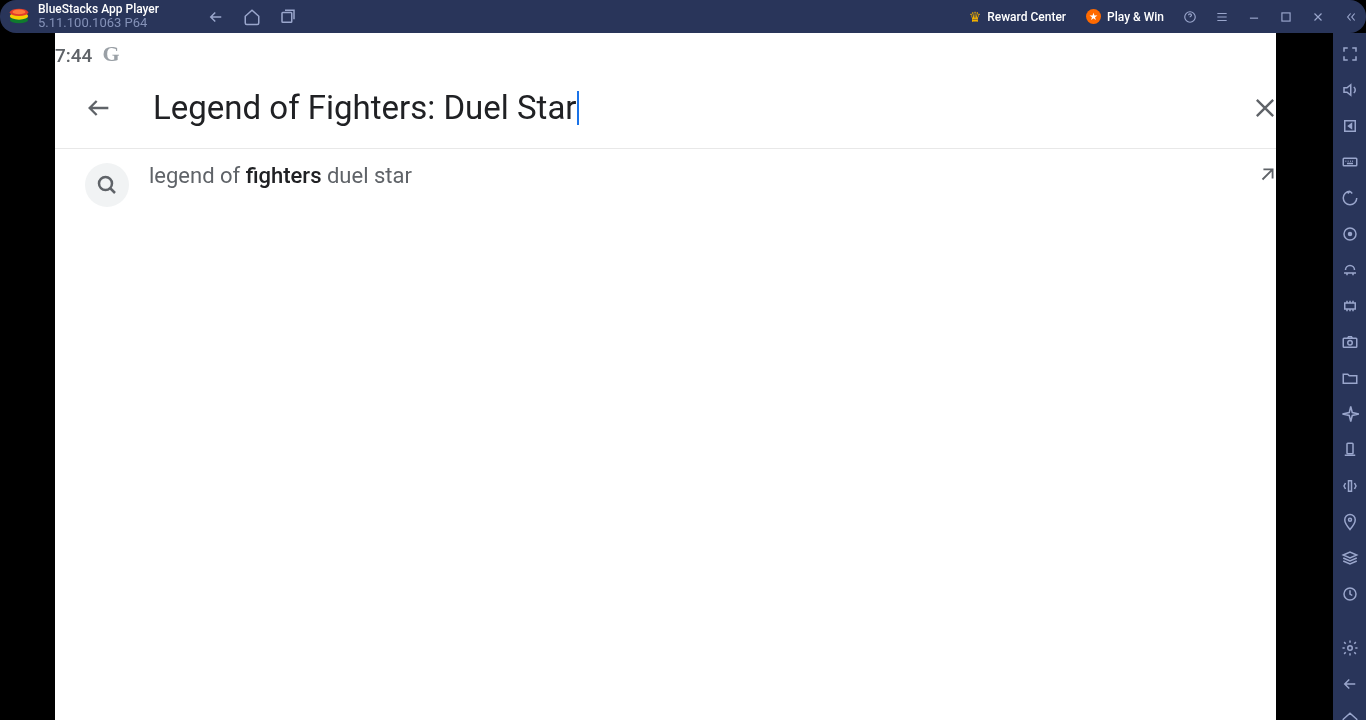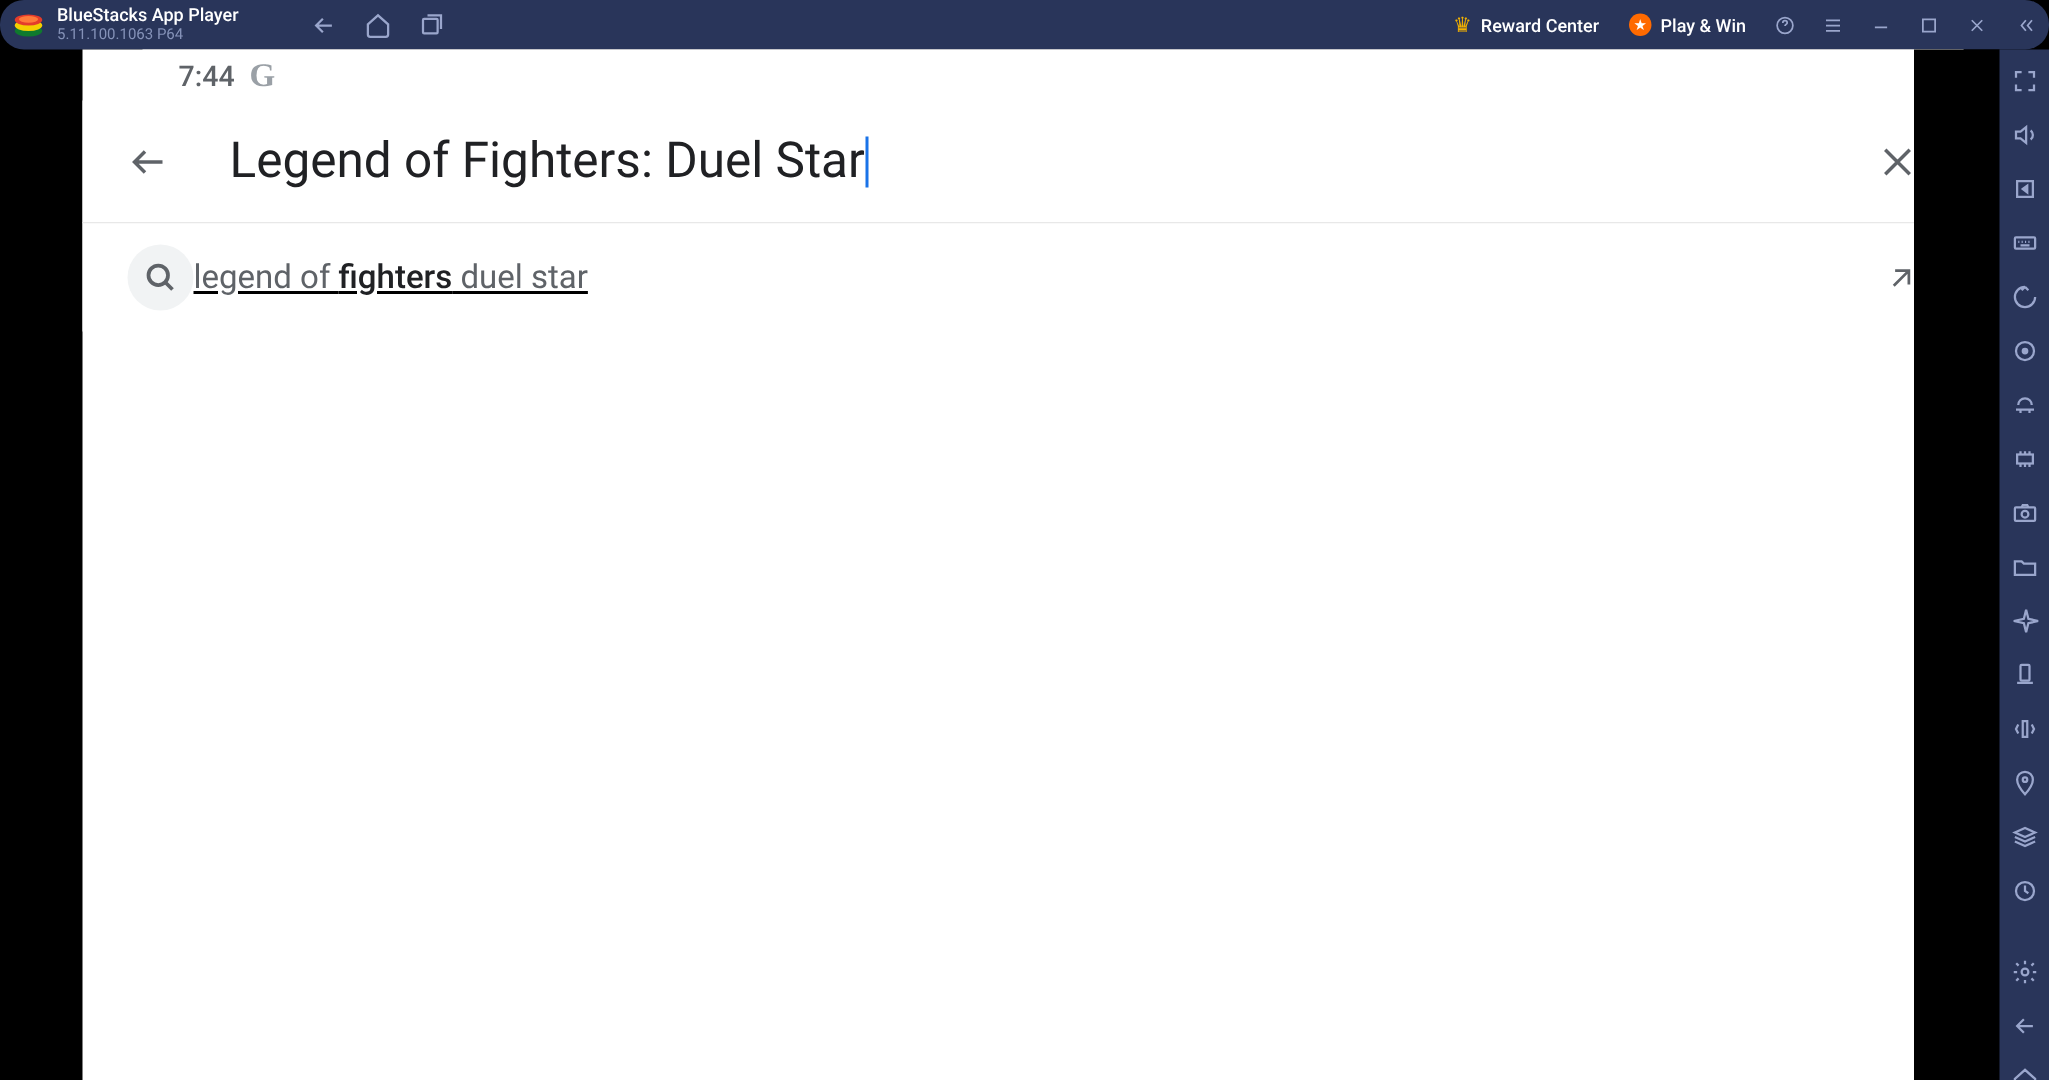--- a/index.html
+++ b/index.html
@@ -33,21 +33,21 @@
   }
   .logo {
     width: 22px;
     height: 22px;
     margin-right: 8px;
     position: relative;
   }
   .logo svg { width: 100%; height: 100%; }
   .title-text { display: flex; flex-direction: column; line-height: 1.1; }
   .title-app { color: #fff; font-size: 12px; font-weight: 500; }
-  .title-ver { color: #8592b8; font-size: 10px; }
+  .title-ver { color: #8592b8; font-size: 13px; }
   .nav-btns { display: flex; gap: 18px; margin-left: 48px; align-items: center; }
   .nav-btn { width: 18px; height: 18px; color: #9aa6cc; cursor: pointer; display:flex; align-items:center; justify-content:center; }
   .nav-btn svg { width: 18px; height: 18px; }
 
   .title-right { position: absolute; right: 0; display: flex; align-items: center; height: 100%; }
   .reward-btn, .play-btn {
     display: flex; align-items: center; gap: 6px; padding: 0 10px; height: 100%;
     color: #fff; font-size: 12px; cursor: pointer; font-weight: 500;
   }
   .reward-btn .ricon { color: #f2b100; font-size: 14px; }
@@ -80,25 +80,24 @@
     align-items:center; padding-top:12px; gap:18px;
   }
   .side-icon { width:18px; height:18px; color:#9aa6cc; cursor:pointer; display:flex; align-items:center; justify-content:center; }
   .side-icon svg { width:100%; height:100%; }
   .side-spacer { flex:1; }
 
   
   .statusbar {
     height: 34px;
     display: flex;
-    align-items: center;
-    padding: 0 24px;
+    align-items: flex-end;
+    padding: 0 0;
     gap: 10px;
     background: #fff;
-    margin-left: 40px;
   }
   .status-time { font-size: 19px; color: #5f6368; font-weight: 500; }
   .status-g { font-size: 22px; color: #9aa0a6; font-weight: 700; font-family: Georgia, serif; }
 
   
   .search-header {
     height: 82px;
     display: flex;
     align-items: center;
     padding: 0 30px;
@@ -110,22 +109,22 @@
   .search-input-wrap { flex:1; display:flex; align-items:center; position:relative; }
   .cursor-bar {
     width:2px; height:34px; background:#1a73e8;
   }
   .search-text { font-size:33px; color:#202124; white-space:pre; }
   .clear-x { width:28px; height:28px; color:#5f6368; cursor:pointer; display:flex; align-items:center; justify-content:center; }
   .clear-x svg { width:28px; height:28px; }
 
   
   .suggest-row {
-    display:flex; align-items:center; padding:14px 30px; 
-    background:#fff; cursor:pointer;text-decoration:underline;
+    display:flex; padding:14px 30px; gap:20px;
+    background:#fff; cursor:pointer;
   }
   .suggest-icon-wrap {
     width:44px; height:44px; border-radius:50%; background:#f1f3f4;
     display:flex; align-items:center; justify-content:center; color:#5f6368;
   }
   .suggest-icon-wrap svg { width:24px; height:24px; }
   .suggest-text { flex:1; font-size:22px; color:#5f6368; }
   .suggest-text b { color:#202124; font-weight:500; }
   .suggest-insert { width:22px; height:22px; color:#5f6368; cursor:pointer; display:flex; align-items:center; justify-content:center; }
   .suggest-insert svg { width:22px; height:22px; }

